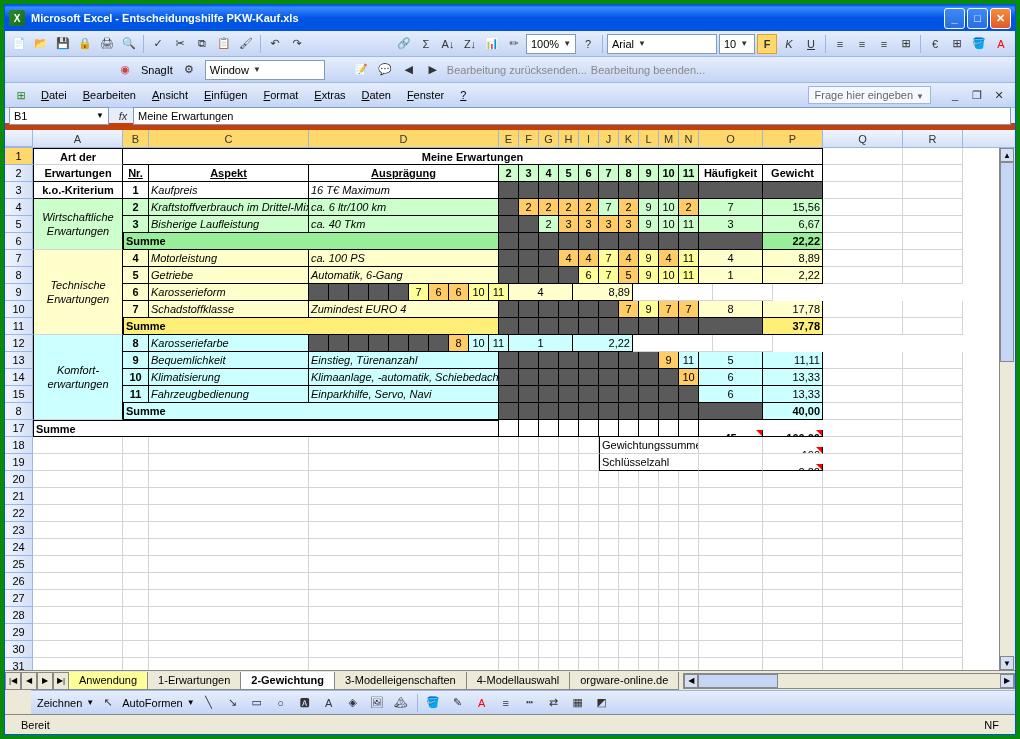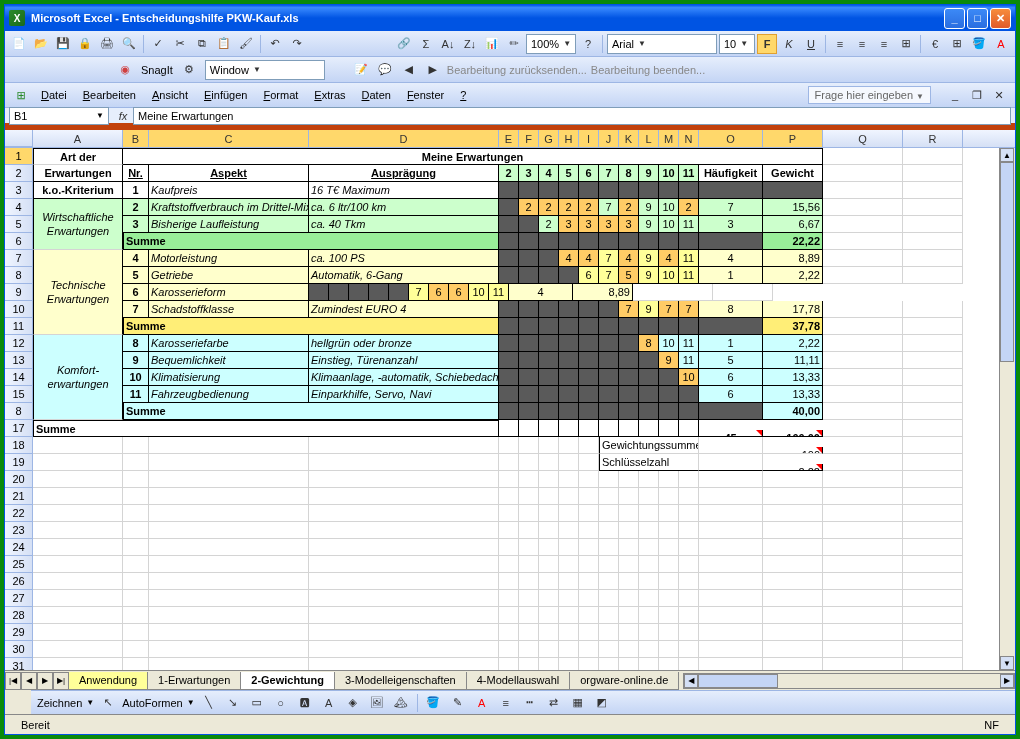--- a/index.html
+++ b/index.html
@@ -442,21 +442,20 @@
             <div class="cell bg-gray br bb" style="width: 64px;"></div>
             <div class="cell bold right br bb bg-myellow" style="width: 60px;">37,78</div>
             <div class="cell " style="width: 80px;"></div>
             <div class="cell " style="width: 60px;"></div>
           </div>
           <div class="row">
             <div class="rowh">12</div>
             <div class="cell bg-cyan italic center bl br" style="width: 90px; height: 85px; line-height: 14px; white-space: normal; display: flex; align-items: center; justify-content: center;">Komfort-erwartungen</div>
             <div class="cell bold center br bb bg-cyan" style="width: 26px;">8</div>
             <div class="cell italic br bb bg-cyan" style="width: 160px;">Karosseriefarbe</div>
-            <div class="cell italic br bb bg-cyan" style="width: 190px;">hellgrün oder bronze</div>
             <div class="cell bg-gray center br bb" style="width: 20px;"></div>
             <div class="cell bg-gray center br bb" style="width: 20px;"></div>
             <div class="cell bg-gray center br bb" style="width: 20px;"></div>
             <div class="cell bg-gray center br bb" style="width: 20px;"></div>
             <div class="cell bg-gray center br bb" style="width: 20px;"></div>
             <div class="cell bg-gray center br bb" style="width: 20px;"></div>
             <div class="cell bg-gray center br bb" style="width: 20px;"></div>
             <div class="cell bg-orange center br bb" style="width: 20px;">8</div>
             <div class="cell bg-cyan center br bb" style="width: 20px;">10</div>
             <div class="cell bg-cyan center br bb" style="width: 20px;">11</div>

